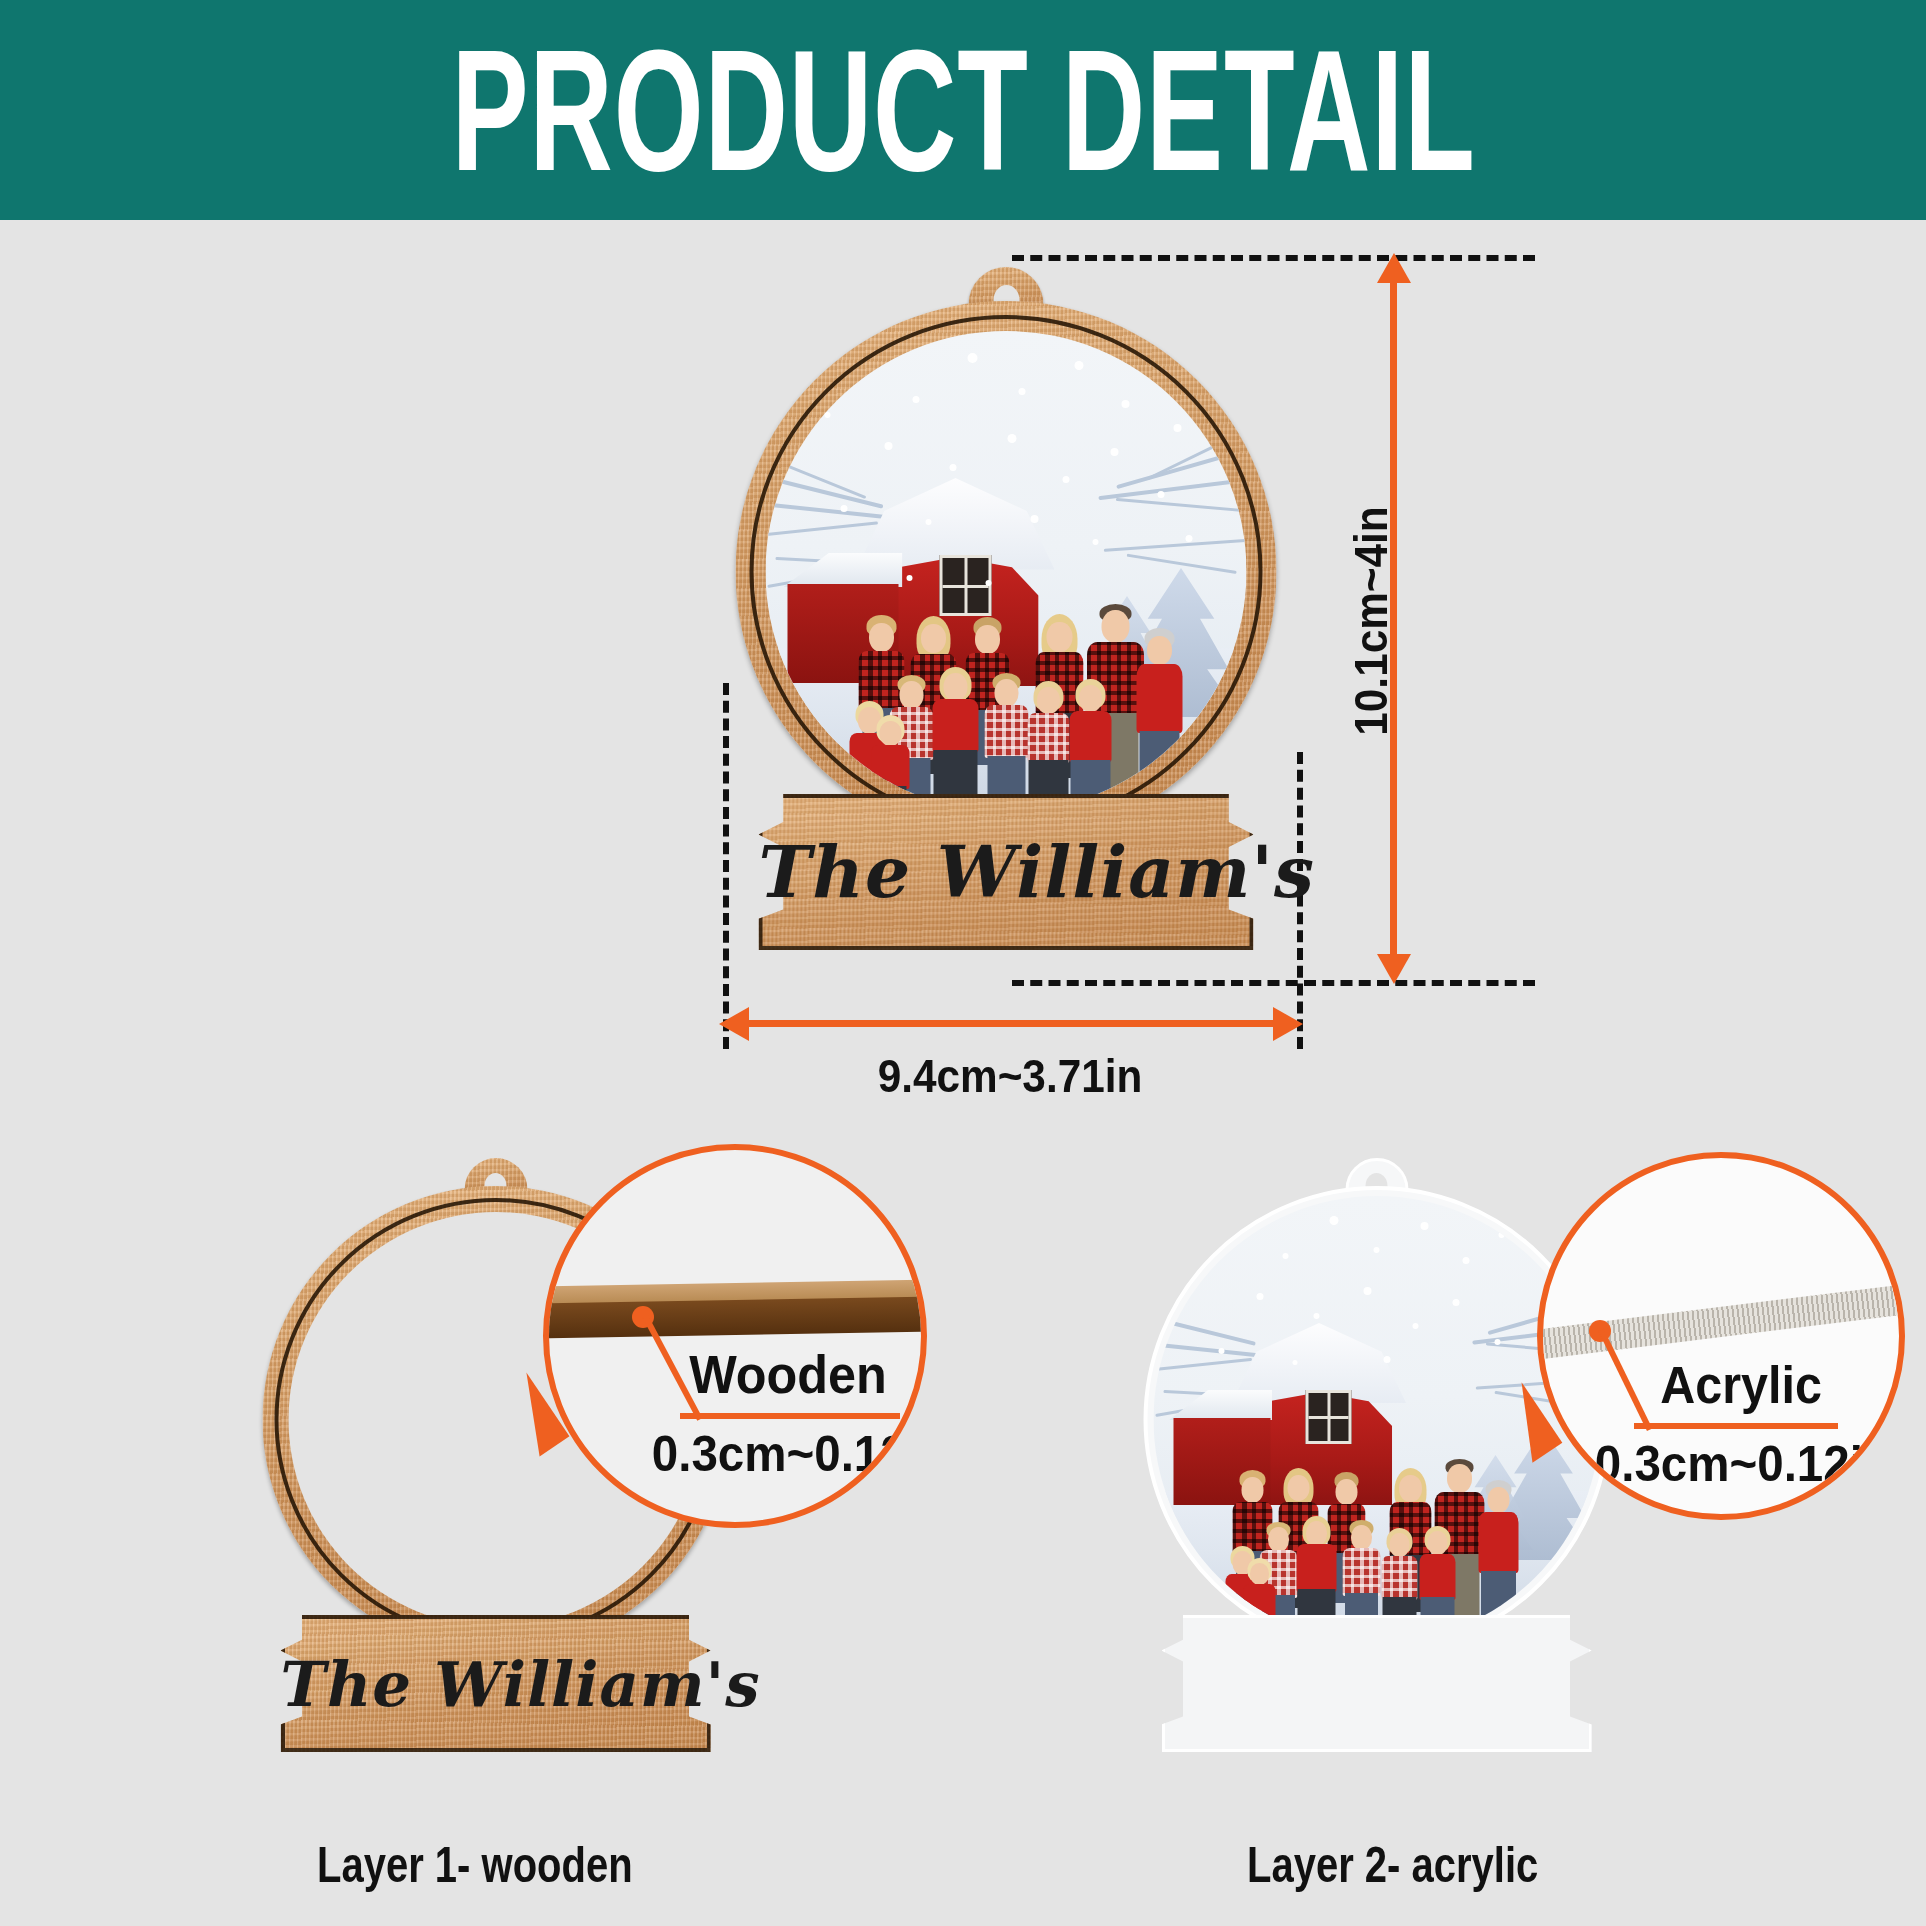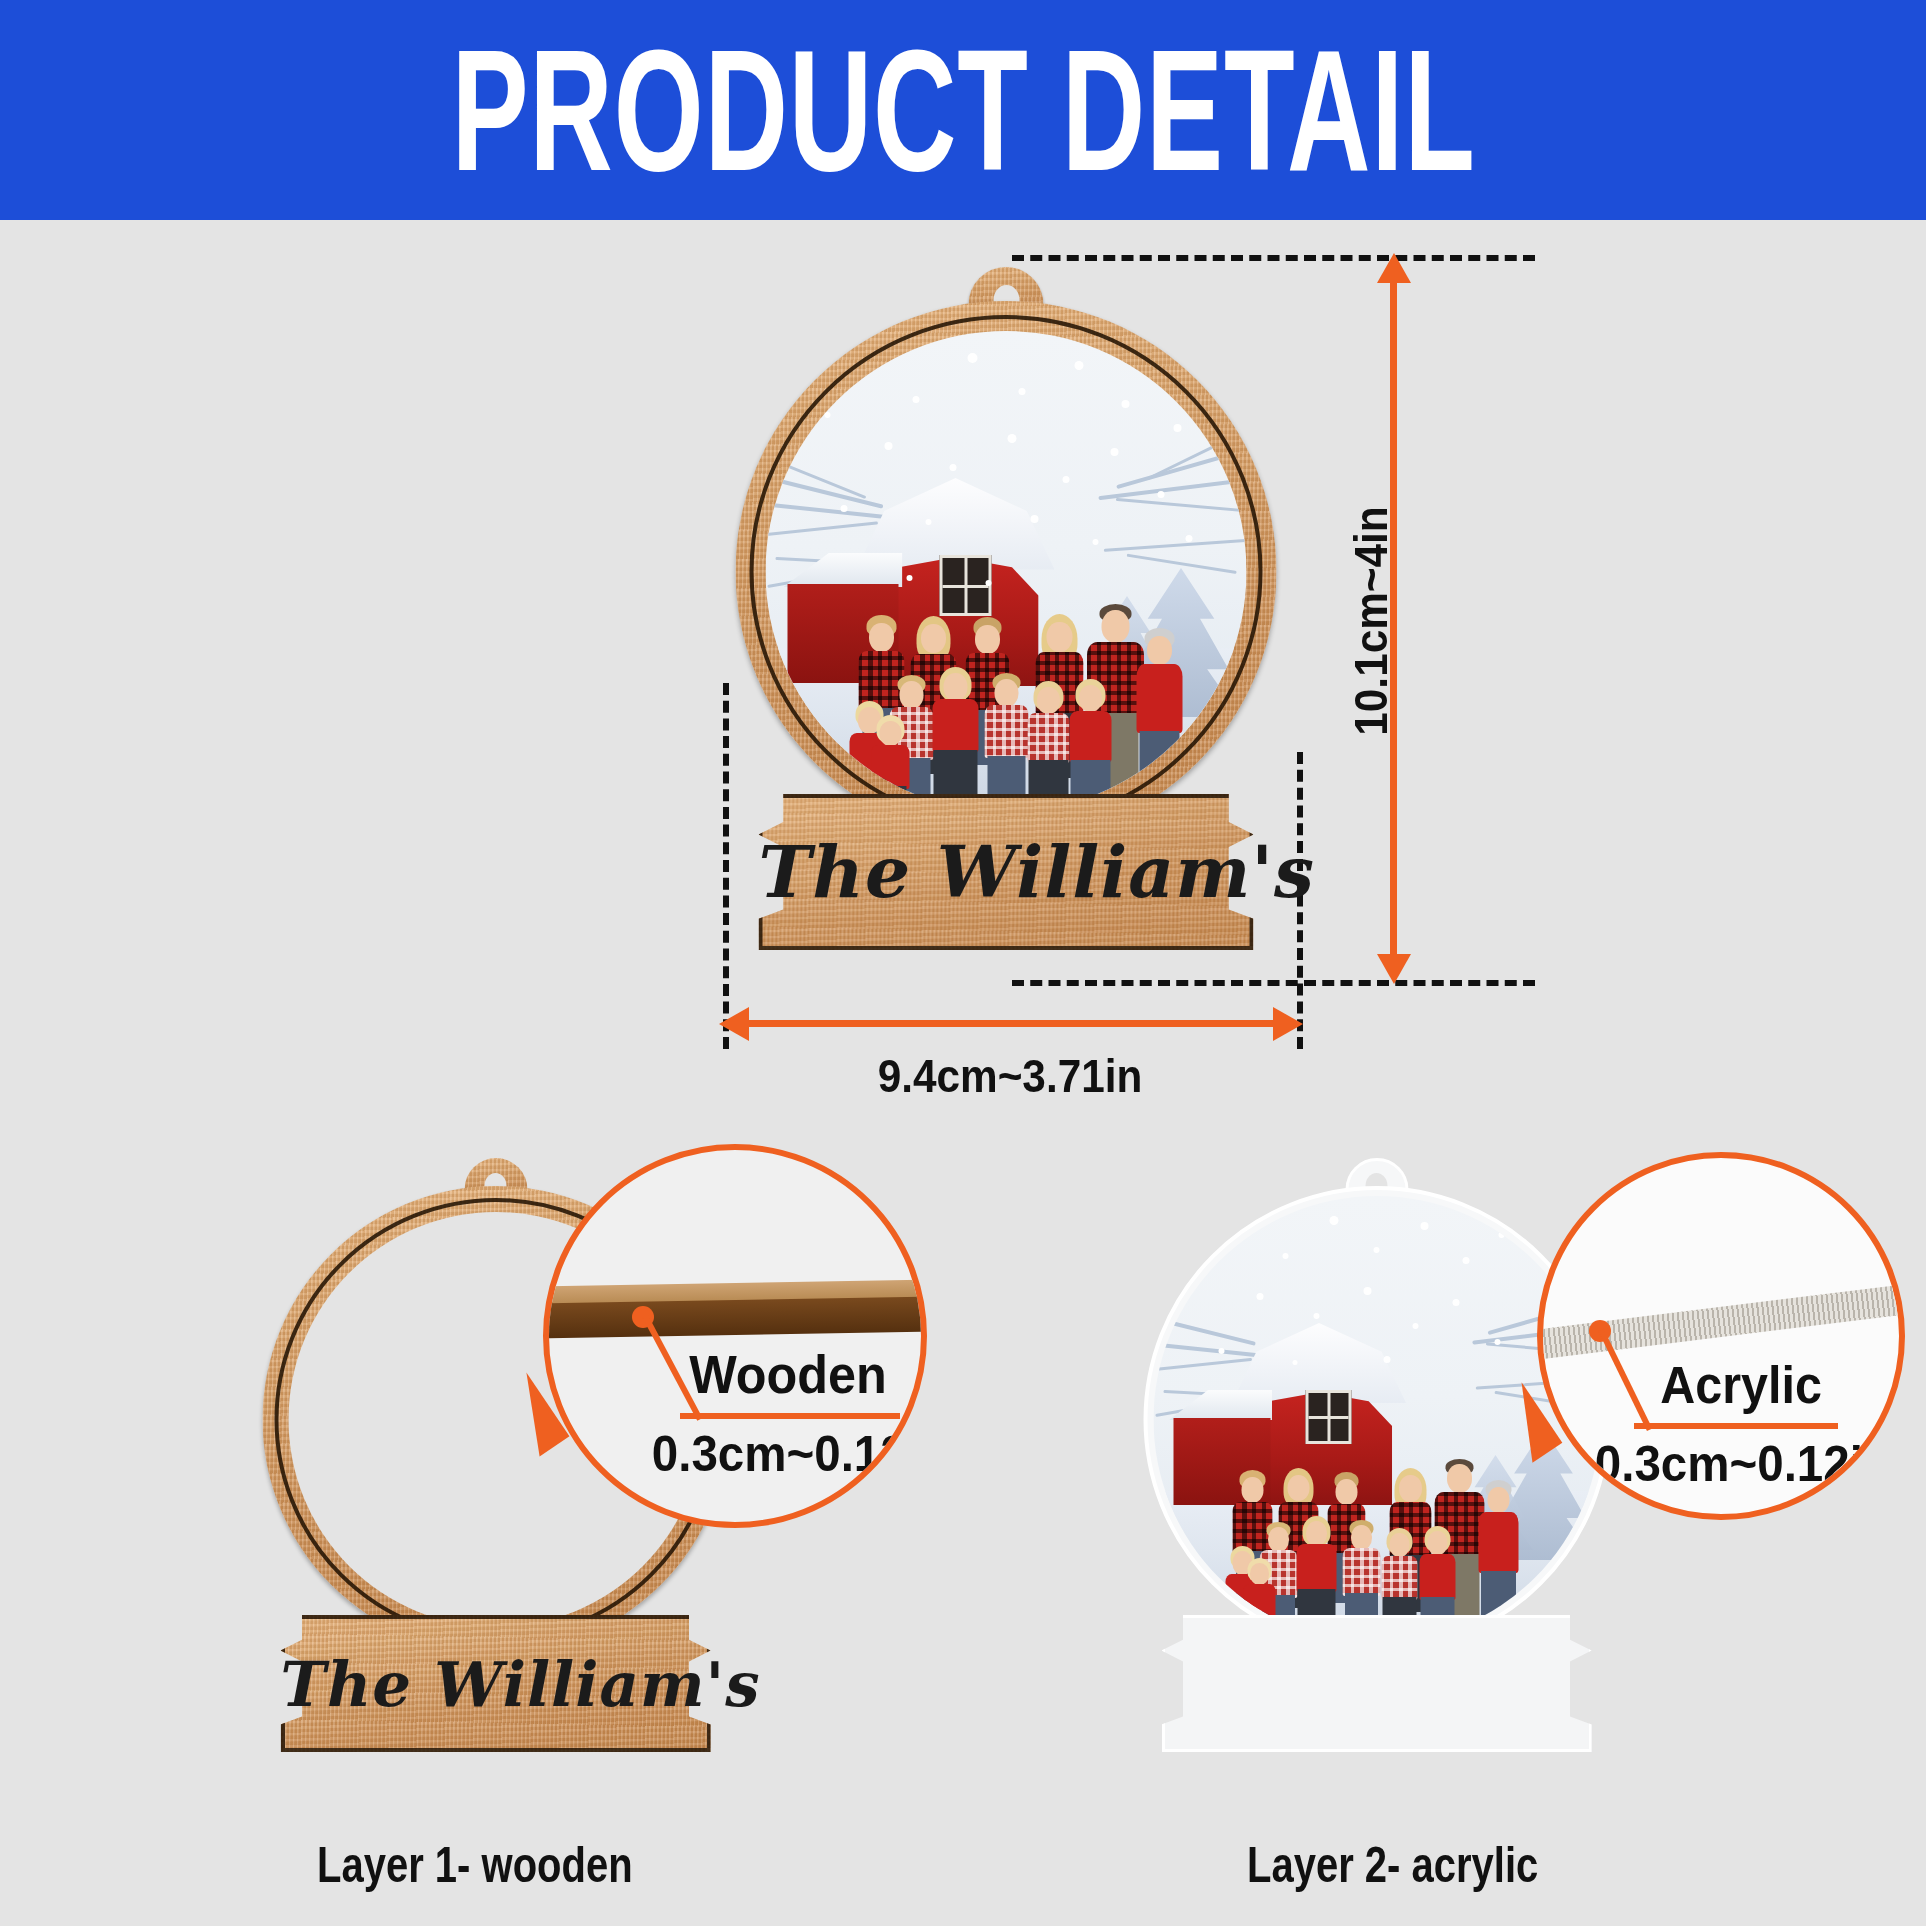--- a/index.html
+++ b/index.html
@@ -8,21 +8,21 @@
     background:#e4e4e4;
     font-family:"Liberation Sans", sans-serif;
     overflow:hidden;
     position:relative;
   }
   .page{position:absolute;inset:0;}
 
   
   .header{
     position:absolute;left:0;top:0;width:1927px;height:220px;
-    background:#1d4ed8;
+    background:#0f766e;
     display:flex;align-items:center;justify-content:center;
   }
   .header-title{
     color:#ffffff;
     font-size:141px;
     line-height:1;
     font-weight:bold;
     letter-spacing:1px;
     transform:scaleX(0.82) scaleY(1.22);
     transform-origin:center center;

